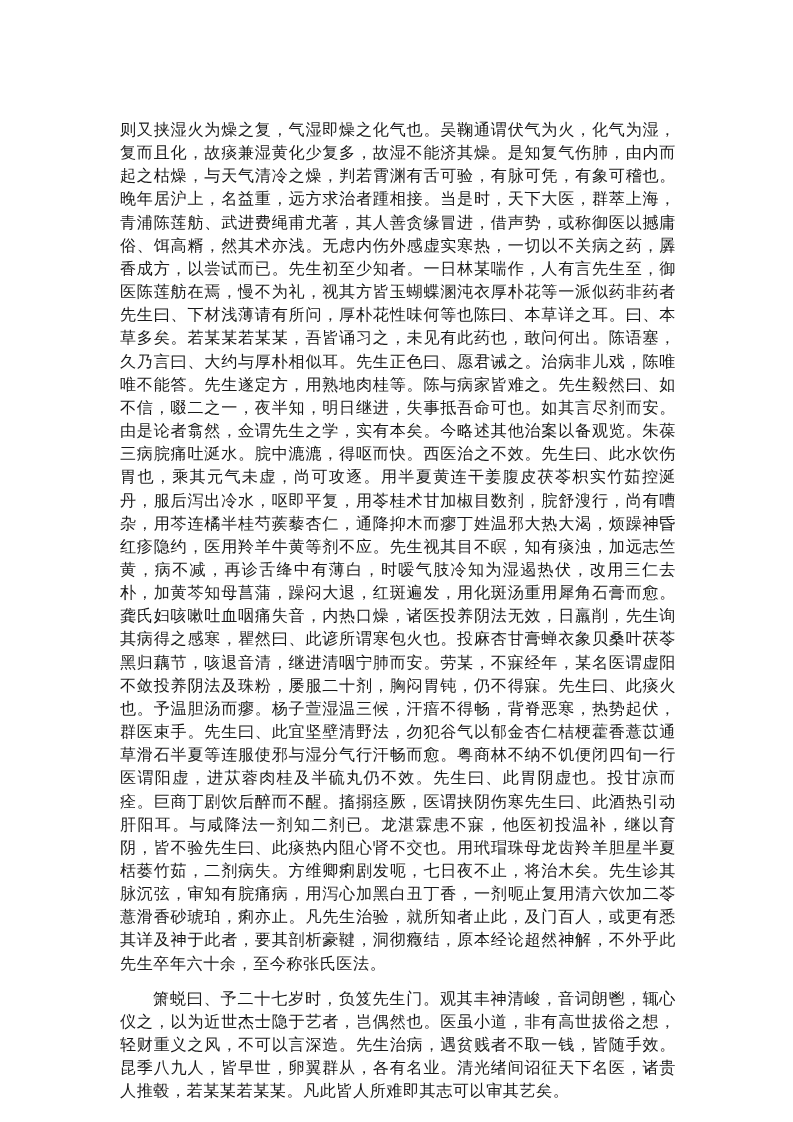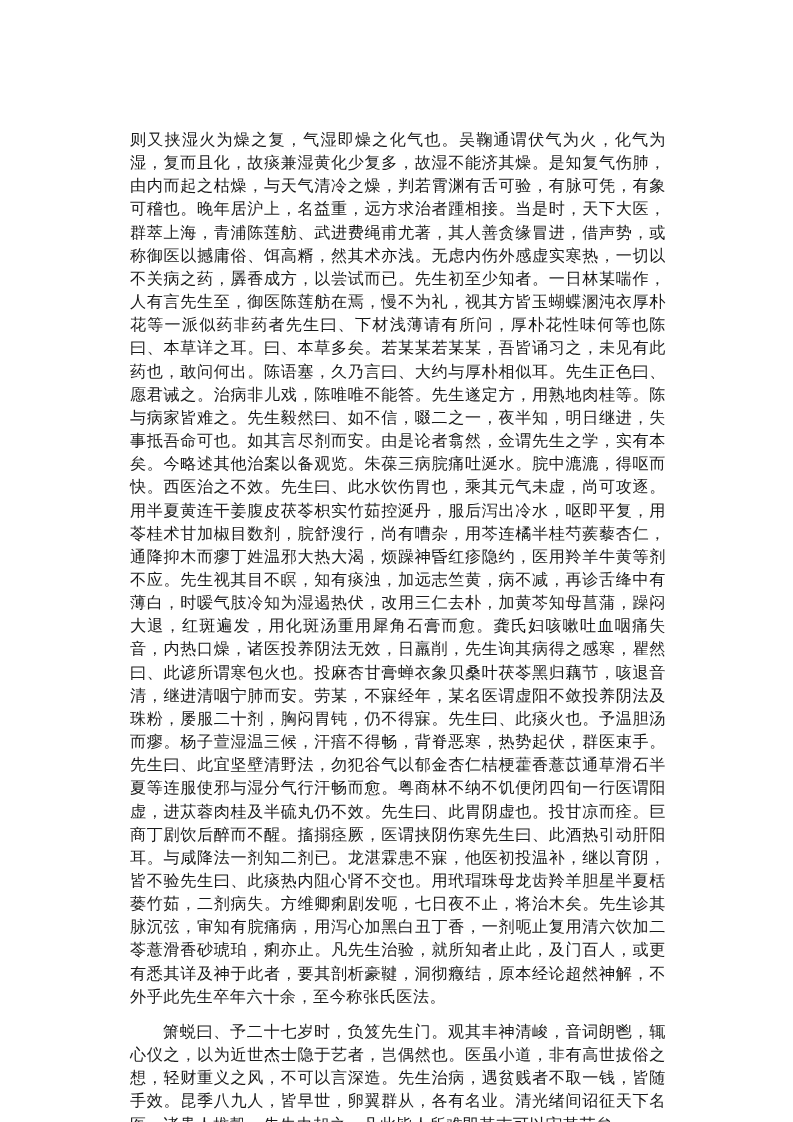--- a/index.html
+++ b/index.html
@@ -15,33 +15,33 @@
       font-family: "DejaVu Serif", "Liberation Serif", serif;
       color: #1a1a1a;
     }
     .page {
       position: absolute;
       left: 120px;
       top: 118px;
       width: 556px;
     }
     .para {
-      margin: 10px;
+      margin: 0;
       font-size: 16.1px;
       line-height: 23.15px;
       text-align: justify;
       letter-spacing: 0.55px;
       word-break: break-all;
     }
     .para.indent {
       text-indent: 33px;
     }
     .para + .para {
       margin-top: 12px;
     }
   </style>
 </head>
 <body>
 
 <div class="page">
   <p class="para">则又挟湿火为燥之复，气湿即燥之化气也。吴鞠通谓伏气为火，化气为湿，复而且化，故痰兼湿黄化少复多，故湿不能济其燥。是知复气伤肺，由内而起之枯燥，与天气清冷之燥，判若霄渊有舌可验，有脉可凭，有象可稽也。晚年居沪上，名益重，远方求治者踵相接。当是时，天下大医，群萃上海，青浦陈莲舫、武进费绳甫尤著，其人善贪缘冒进，借声势，或称御医以撼庸俗、饵高糈，然其术亦浅。无虑内伤外感虚实寒热，一切以不关病之药，羼香成方，以尝试而已。先生初至少知者。一日林某喘作，人有言先生至，御医陈莲舫在焉，慢不为礼，视其方皆玉蝴蝶溷沌衣厚朴花等一派似药非药者先生曰、下材浅薄请有所问，厚朴花性味何等也陈曰、本草详之耳。曰、本草多矣。若某某若某某，吾皆诵习之，未见有此药也，敢问何出。陈语塞，久乃言曰、大约与厚朴相似耳。先生正色曰、愿君诫之。治病非儿戏，陈唯唯不能答。先生遂定方，用熟地肉桂等。陈与病家皆难之。先生毅然曰、如不信，啜二之一，夜半知，明日继进，失事抵吾命可也。如其言尽剂而安。由是论者翕然，佥谓先生之学，实有本矣。今略述其他治案以备观览。朱葆三病脘痛吐涎水。脘中漉漉，得呕而快。西医治之不效。先生曰、此水饮伤胃也，乘其元气未虚，尚可攻逐。用半夏黄连干姜腹皮茯苓枳实竹茹控涎丹，服后泻出冷水，呕即平复，用苓桂术甘加椒目数剂，脘舒溲行，尚有嘈杂，用芩连橘半桂芍蒺藜杏仁，通降抑木而瘳丁姓温邪大热大渴，烦躁神昏红疹隐约，医用羚羊牛黄等剂不应。先生视其目不瞑，知有痰浊，加远志竺黄，病不减，再诊舌绛中有薄白，时嗳气肢冷知为湿遏热伏，改用三仁去朴，加黄芩知母菖蒲，躁闷大退，红斑遍发，用化斑汤重用犀角石膏而愈。龚氏妇咳嗽吐血咽痛失音，内热口燥，诸医投养阴法无效，日羸削，先生询其病得之感寒，瞿然曰、此谚所谓寒包火也。投麻杏甘膏蝉衣象贝桑叶茯苓黑归藕节，咳退音清，继进清咽宁肺而安。劳某，不寐经年，某名医谓虚阳不敛投养阴法及珠粉，屡服二十剂，胸闷胃钝，仍不得寐。先生曰、此痰火也。予温胆汤而瘳。杨子萱湿温三候，汗瘖不得畅，背脊恶寒，热势起伏，群医束手。先生曰、此宜坚壁清野法，勿犯谷气以郁金杏仁桔梗藿香薏苡通草滑石半夏等连服使邪与湿分气行汗畅而愈。粤商林不纳不饥便闭四旬一行医谓阳虚，进苁蓉肉桂及半硫丸仍不效。先生曰、此胃阴虚也。投甘凉而痊。巨商丁剧饮后醉而不醒。搐搦痉厥，医谓挟阴伤寒先生曰、此酒热引动肝阳耳。与咸降法一剂知二剂已。龙湛霖患不寐，他医初投温补，继以育阴，皆不验先生曰、此痰热内阻心肾不交也。用玳瑁珠母龙齿羚羊胆星半夏栝蒌竹茹，二剂病失。方维卿痢剧发呃，七日夜不止，将治木矣。先生诊其脉沉弦，审知有脘痛病，用泻心加黑白丑丁香，一剂呃止复用清六饮加二苓薏滑香砂琥珀，痢亦止。凡先生治验，就所知者止此，及门百人，或更有悉其详及神于此者，要其剖析豪鞬，洞彻癥结，原本经论超然神解，不外乎此先生卒年六十余，至今称张氏医法。</p>
-  <p class="para indent">箫蜕曰、予二十七岁时，负笈先生门。观其丰神清峻，音词朗鬯，辄心仪之，以为近世杰士隐于艺者，岂偶然也。医虽小道，非有高世拔俗之想，轻财重义之风，不可以言深造。先生治病，遇贫贱者不取一钱，皆随手效。昆季八九人，皆早世，卵翼群从，各有名业。清光绪间诏征天下名医，诸贵人推毂，先生力却之。凡此皆人所难即其志可以审其艺矣。</p>
+  <p class="para indent">箫蜕曰、予二十七岁时，负笈先生门。观其丰神清峻，音词朗鬯，辄心仪之，以为近世杰士隐于艺者，岂偶然也。医虽小道，非有高世拔俗之想，轻财重义之风，不可以言深造。先生治病，遇贫贱者不取一钱，皆随手效。昆季八九人，皆早世，卵翼群从，各有名业。清光绪间诏征天下名医，诸贵人推毂，若某某若某某。凡此皆人所难即其志可以审其艺矣。</p>
 </div>
 
 </body></html>

